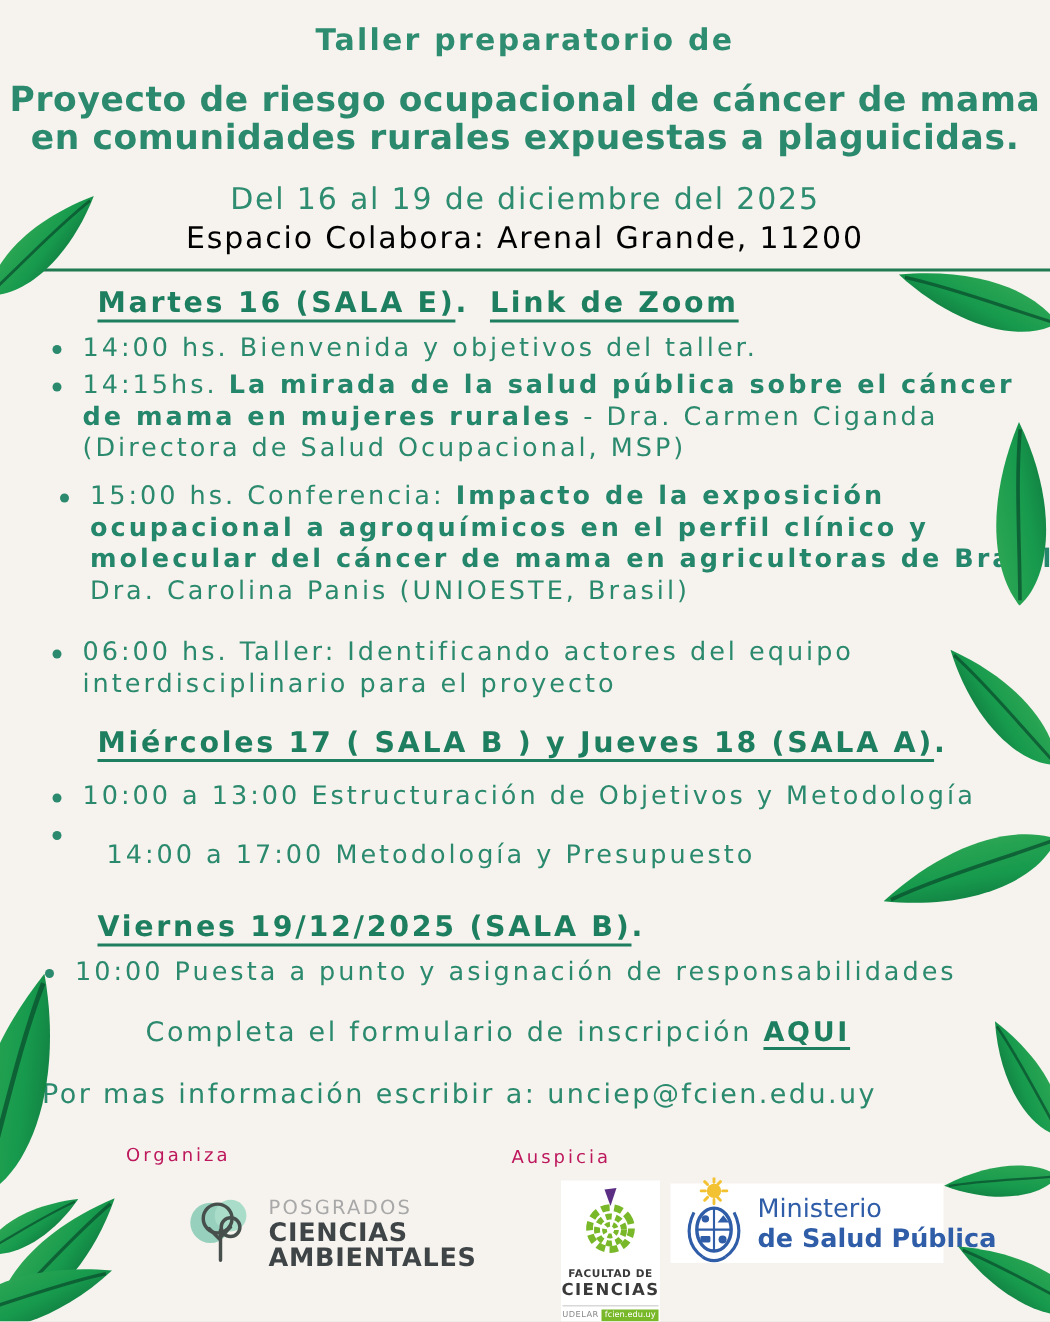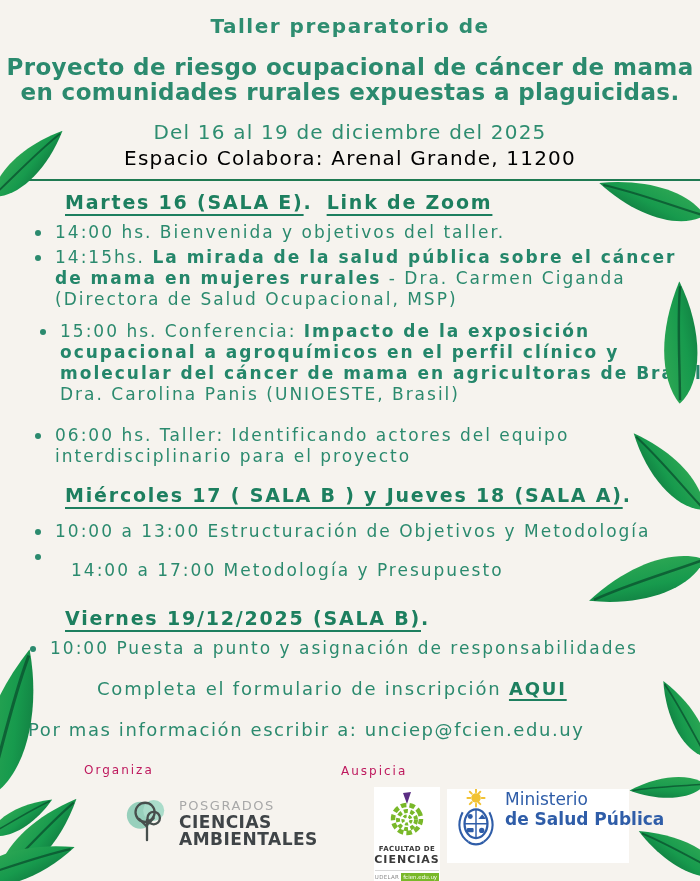--- a/index.html
+++ b/index.html
@@ -44,22 +44,22 @@
   .lp-text{display:flex;flex-direction:column;line-height:17px;}
   .lp-l1{font-size:13px;letter-spacing:1.5px;color:#a8a8a8;}
   .lp-l2,.lp-l3{font-size:17px;font-weight:700;letter-spacing:.5px;color:#3f4447;}
   .logo-facultad{position:absolute;top:787px;left:374px;width:66px;background:#fff;
     display:flex;flex-direction:column;align-items:center;padding:5px 0 3px 0;}
   .lf-l1{font-size:7px;font-weight:700;color:#3a3a3a;letter-spacing:.4px;margin-top:3px;}
   .lf-l2{font-size:11px;font-weight:700;color:#3a3a3a;letter-spacing:1px;}
   .lf-footer{display:flex;align-items:center;gap:2px;margin-top:4px;border-top:1px solid #d8d8d8;padding-top:2px;}
   .lf-udelar{font-size:5.5px;color:#8a8a8a;letter-spacing:.3px;}
   .lf-chip{font-size:5.5px;color:#fff;background:#79b829;padding:1px 2px;}
-  .logo-ministerio{position:absolute;top:789px;left:447px;width:182px;height:74px;background:#fff;
-    display:flex;gap:8px;padding-left:8px;box-sizing:border-box;}
+  .logo-ministerio{position:absolute;top:789px;left:447px;width:182px;height:53px;background:#fff;
+    display:flex;align-items:center;gap:8px;padding-left:8px;box-sizing:border-box;}
   .lm-text{display:flex;flex-direction:column;line-height:20px;}
   .lm-l1{font-size:17px;color:#2f5da8;}
   .lm-l2{font-size:17px;font-weight:700;color:#2f5da8;white-space:nowrap;}
   
   .leaf{position:absolute;pointer-events:none;}
   .hidden-defs{position:absolute;width:0;height:0;}
 </style>
 </head>
 <body>
 

